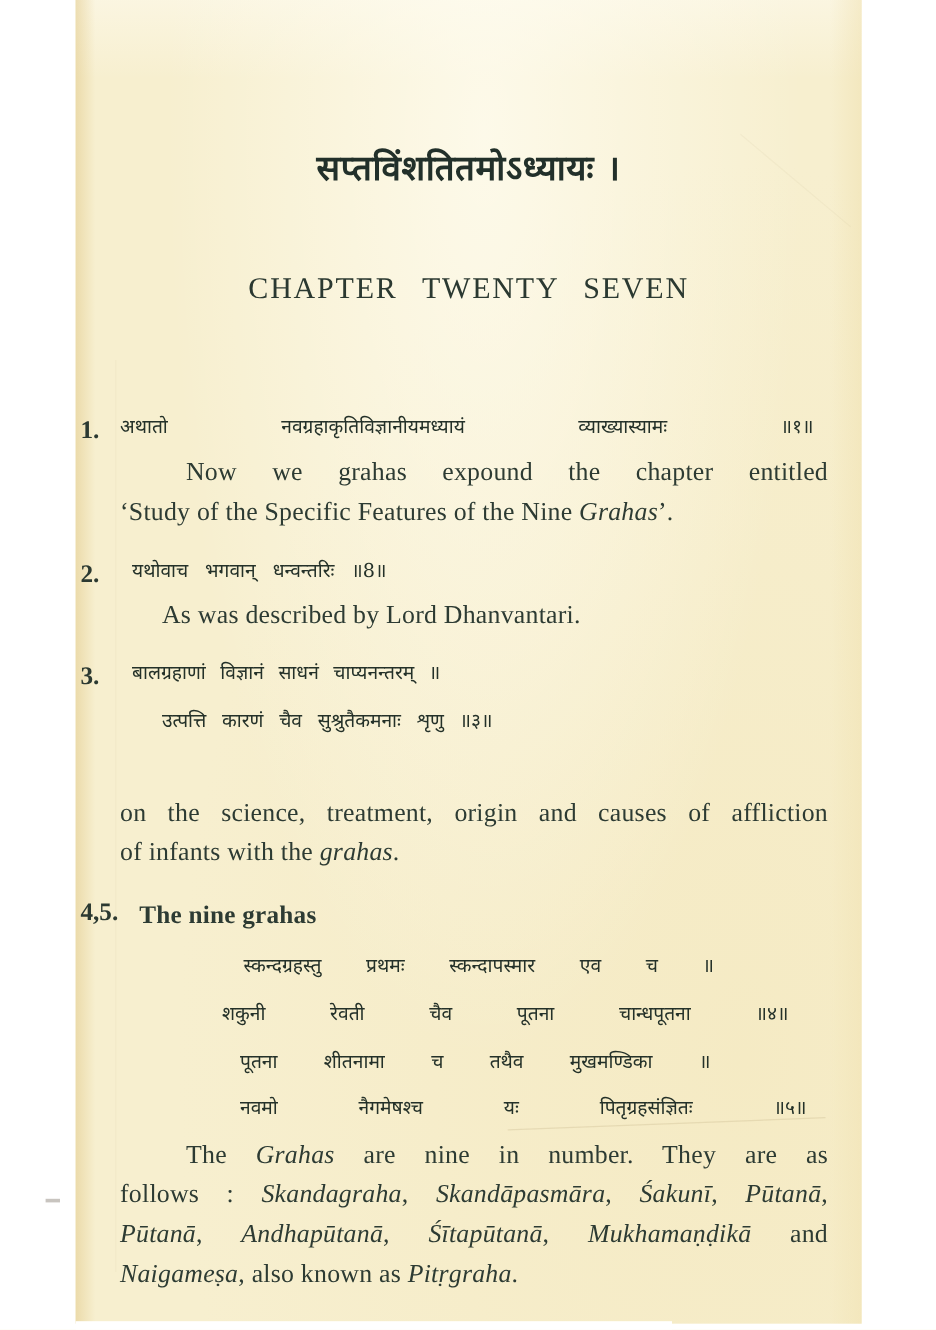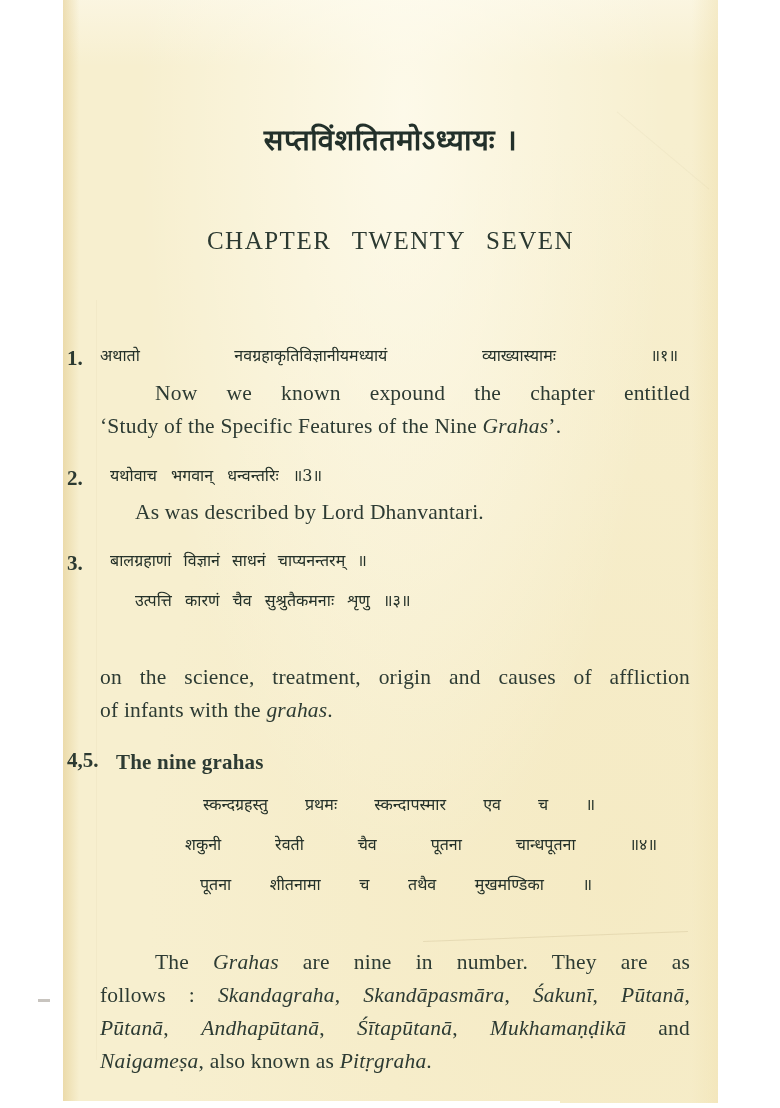--- a/index.html
+++ b/index.html
@@ -37,28 +37,28 @@
 <div class="scan-page">
 
   <div class="abs title-sa dev">सप्तविंशतितमोऽध्यायः ।</div>
 
   <div class="abs chap">CHAPTER TWENTY SEVEN</div>
 
   <div class="abs" style="top:341px;left:0;width:655px;height:36px;">
     <span class="vnum" style="top:5px;">1.</span>
     <div class="dev just" style="margin-left:37px;width:578px;white-space:normal;">अथातो नवग्रहाकृतिविज्ञानीयमध्यायं व्याख्यास्यामः ॥१॥</div>
   </div>
-  <div class="abs eng just ind" style="top:377px;left:37px;width:590px;">Now we known expound the chapter entitled</div>
+  <div class="abs eng just ind" style="top:377px;left:37px;width:590px;">Now we grahas expound the chapter entitled</div>
   <div class="abs eng" style="top:410px;left:37px;width:590px;">
     <span>‘Study of the Specific Features of the Nine </span><span class="i">Grahas</span><span>’.</span>
   </div>
 
   <div class="abs" style="top:461px;left:0;width:655px;height:36px;">
     <span class="vnum" style="top:5px;">2.</span>
-    <div class="dev" style="margin-left:47px;word-spacing:9px;">यथोवाच भगवान्  धन्वन्तरिः ॥3॥</div>
+    <div class="dev" style="margin-left:47px;word-spacing:9px;">यथोवाच भगवान्  धन्वन्तरिः ॥8॥</div>
   </div>
   <div class="abs eng" style="top:496px;left:72px;">As was described by Lord Dhanvantari.</div>
 
   <div class="abs" style="top:546px;left:0;width:655px;height:36px;">
     <span class="vnum" style="top:5px;">3.</span>
     <div class="dev" style="margin-left:47px;word-spacing:7px;">बालग्रहाणां विज्ञानं साधनं चाप्यनन्तरम् ॥</div>
   </div>
   <div class="abs dev" style="top:586px;left:72px;word-spacing:8px;">उत्पत्ति कारणं चैव सुश्रुतैकमनाः शृणु ॥३॥</div>
   <div class="abs eng just" style="top:661px;left:37px;width:590px;">on the science, treatment, origin and causes of affliction</div>
   <div class="abs eng" style="top:694px;left:37px;width:590px;">
@@ -66,20 +66,21 @@
   </div>
 
   <div class="abs" style="top:746px;left:0;width:566px;">
     <span class="vnum" style="top:2px;">4,5.</span>
     <span class="eng b" style="margin-left:53px;font-size:21px;">The nine grahas</span>
   </div>
 
   <div class="abs dev just" style="top:790px;left:140px;width:392px;white-space:normal;">स्कन्दग्रहस्तु प्रथमः स्कन्दापस्मार एव च ॥</div>
   <div class="abs dev just" style="top:830px;left:122px;width:472px;white-space:normal;">शकुनी रेवती चैव पूतना चान्धपूतना ॥४॥</div>
   <div class="abs dev just" style="top:870px;left:137px;width:392px;white-space:normal;">पूतना शीतनामा च तथैव मुखमण्डिका ॥</div>
+  <div class="abs dev just" style="top:908px;left:137px;width:472px;white-space:normal;">नवमो नैगमेषश्च यः पितृग्रहसंज्ञितः ॥५॥</div>
 
   <div class="abs eng just ind" style="top:946px;left:37px;width:590px;">
     <span>The </span><span class="i">Grahas</span><span> are nine in number.  They  are as</span>
   </div>
   <div class="abs eng just" style="top:979px;left:37px;width:590px;">
     <span>follows : </span><span class="i">Skandagraha</span><span>, </span><span class="i">Skandāpasmāra</span><span>, </span><span class="i">Śakunī</span><span>, </span><span class="i">Pūtanā</span><span>,</span>
   </div>
   <div class="abs eng just" style="top:1012px;left:37px;width:590px;">
     <span class="i">Pūtanā</span><span>, </span><span class="i">Andhapūtanā</span><span>, </span><span class="i">Śītapūtanā</span><span>, </span><span class="i">Mukhamaṇḍikā</span><span> and</span>
   </div>

